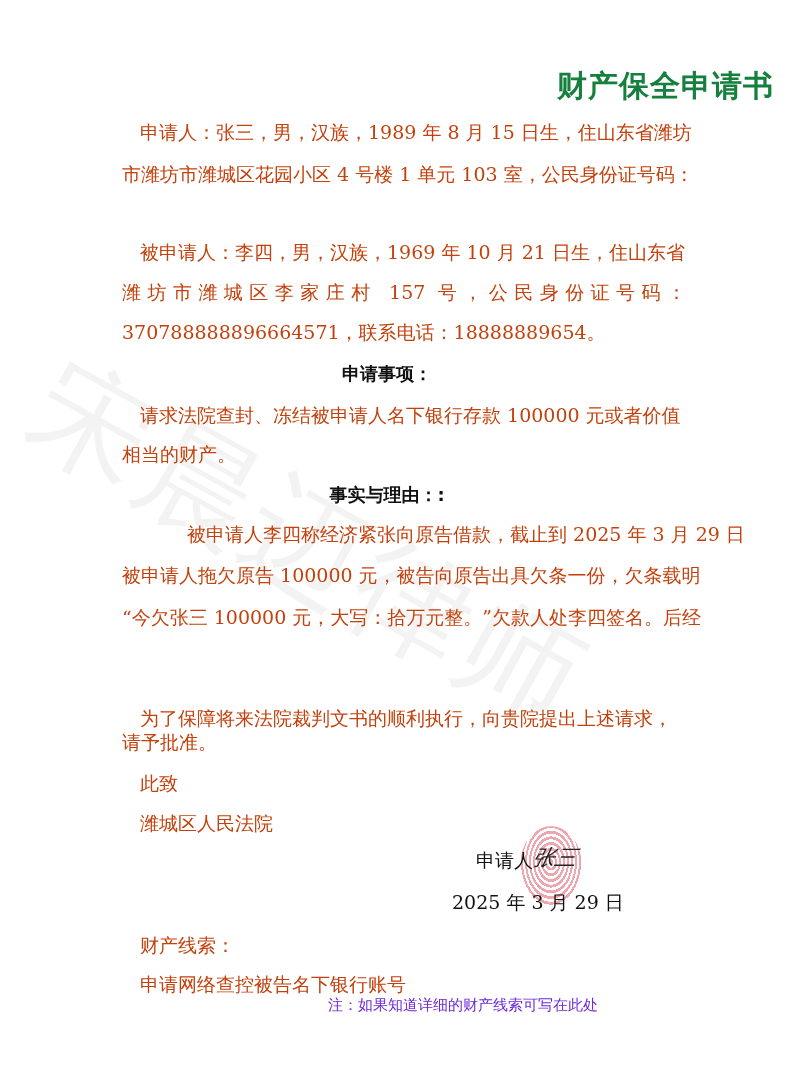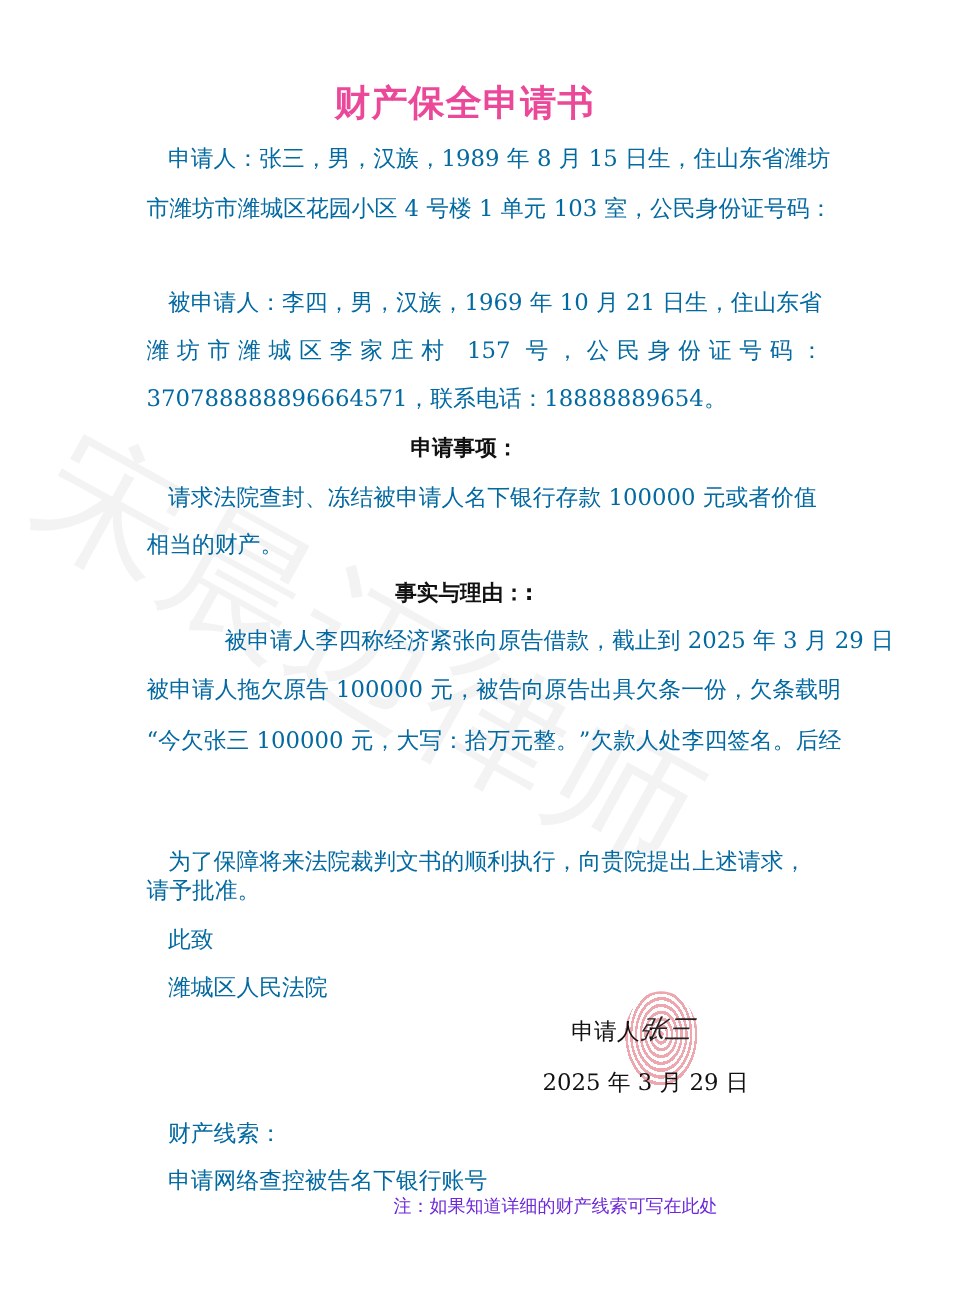--- a/index.html
+++ b/index.html
@@ -11,27 +11,27 @@
   .page { position: absolute; left: 0; top: 0; width: 800px; height: 1090px; }
   .watermark {
     position: absolute; left: 70px; top: 345px;
     font-family: "DejaVu Sans", sans-serif;
     font-size: 118px; letter-spacing: 4px; line-height: 1;
     color: rgba(160,160,160,0.13);
     transform: rotate(29deg); transform-origin: left top;
     white-space: nowrap; pointer-events: none; font-weight: 300;
   }
   .title {
-    position: absolute; left: 0; width: 774px; top: 66px; text-align: center;
+    position: absolute; left: 0; width: 774px; top: 66px; text-align: right;
     font-family: "DejaVu Sans", sans-serif;
-    font-size: 30px; font-weight: bold; letter-spacing: 1px; color: #ec4899;
+    font-size: 30px; font-weight: bold; letter-spacing: 1px; color: #15803d;
   }
   .line {
     position: absolute; font-size: 19px; line-height: 24px; white-space: nowrap;
-    color: #0369a1;
+    color: #c2410c;
   }
   .indent { left: 140px; }
   .flush { left: 104px; margin-left: 18px; }
   .justify { width: 564px; text-align-last: justify; text-align: justify; }
   .heading {
     position: absolute; left: 0; width: 774px; text-align: center;
     font-family: "DejaVu Sans", sans-serif; font-weight: bold;
     font-size: 18px; line-height: 24px; color: #111;
   }
   .sig-label { position: absolute; left: 476px; top: 848px; font-size: 19px; line-height: 24px; }

